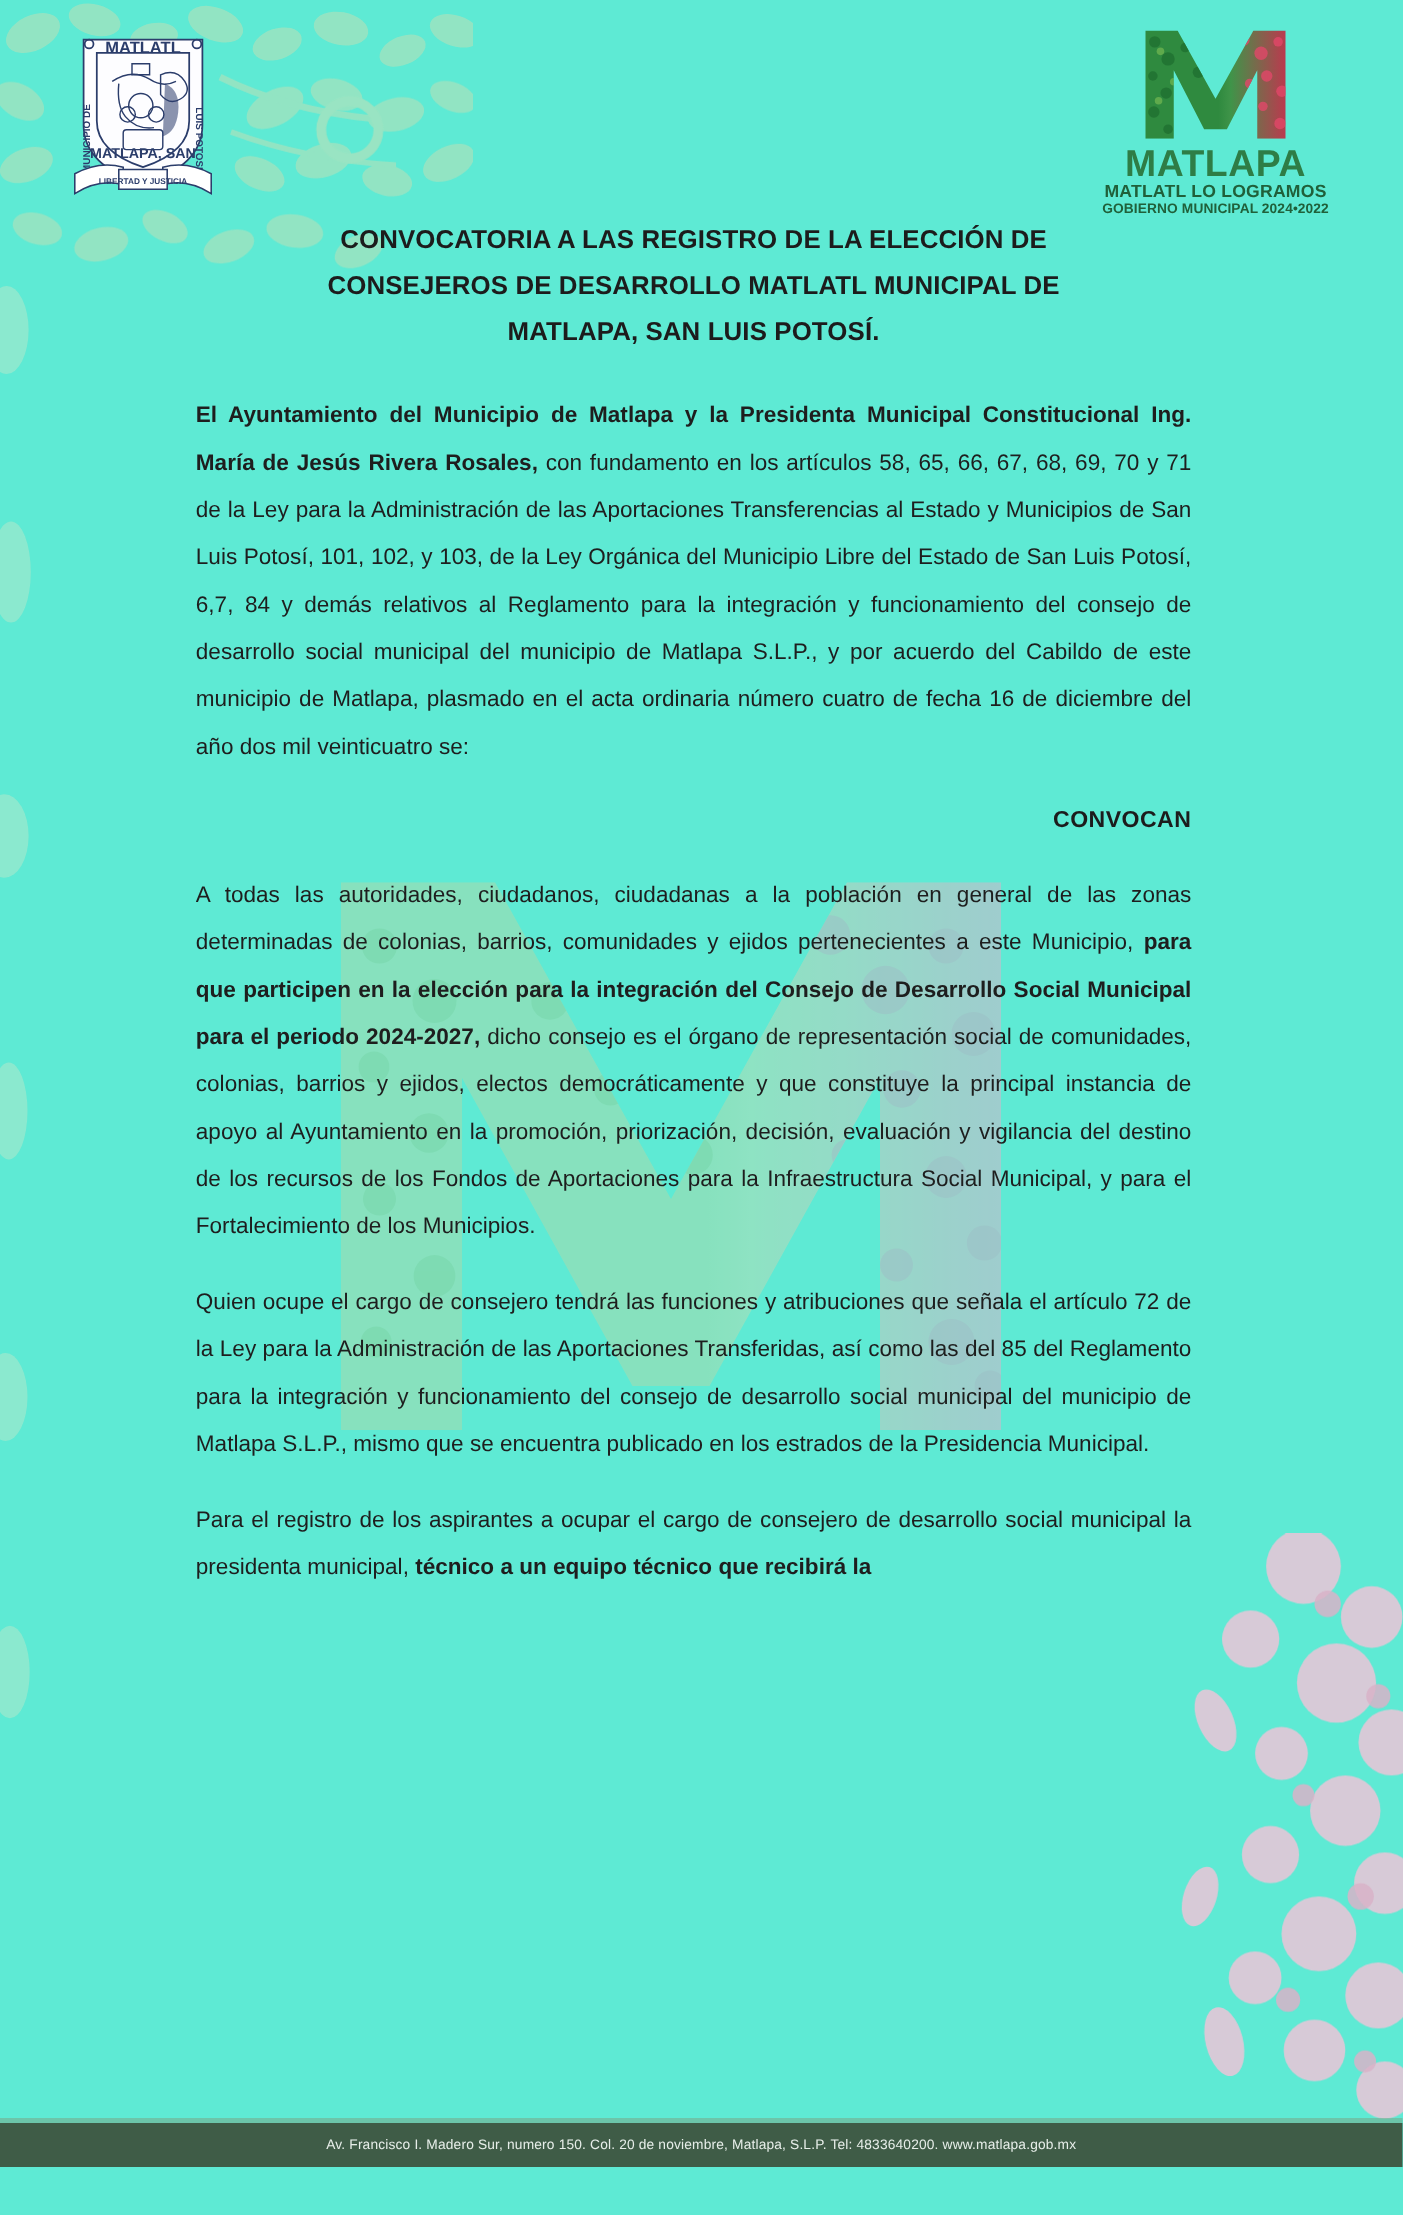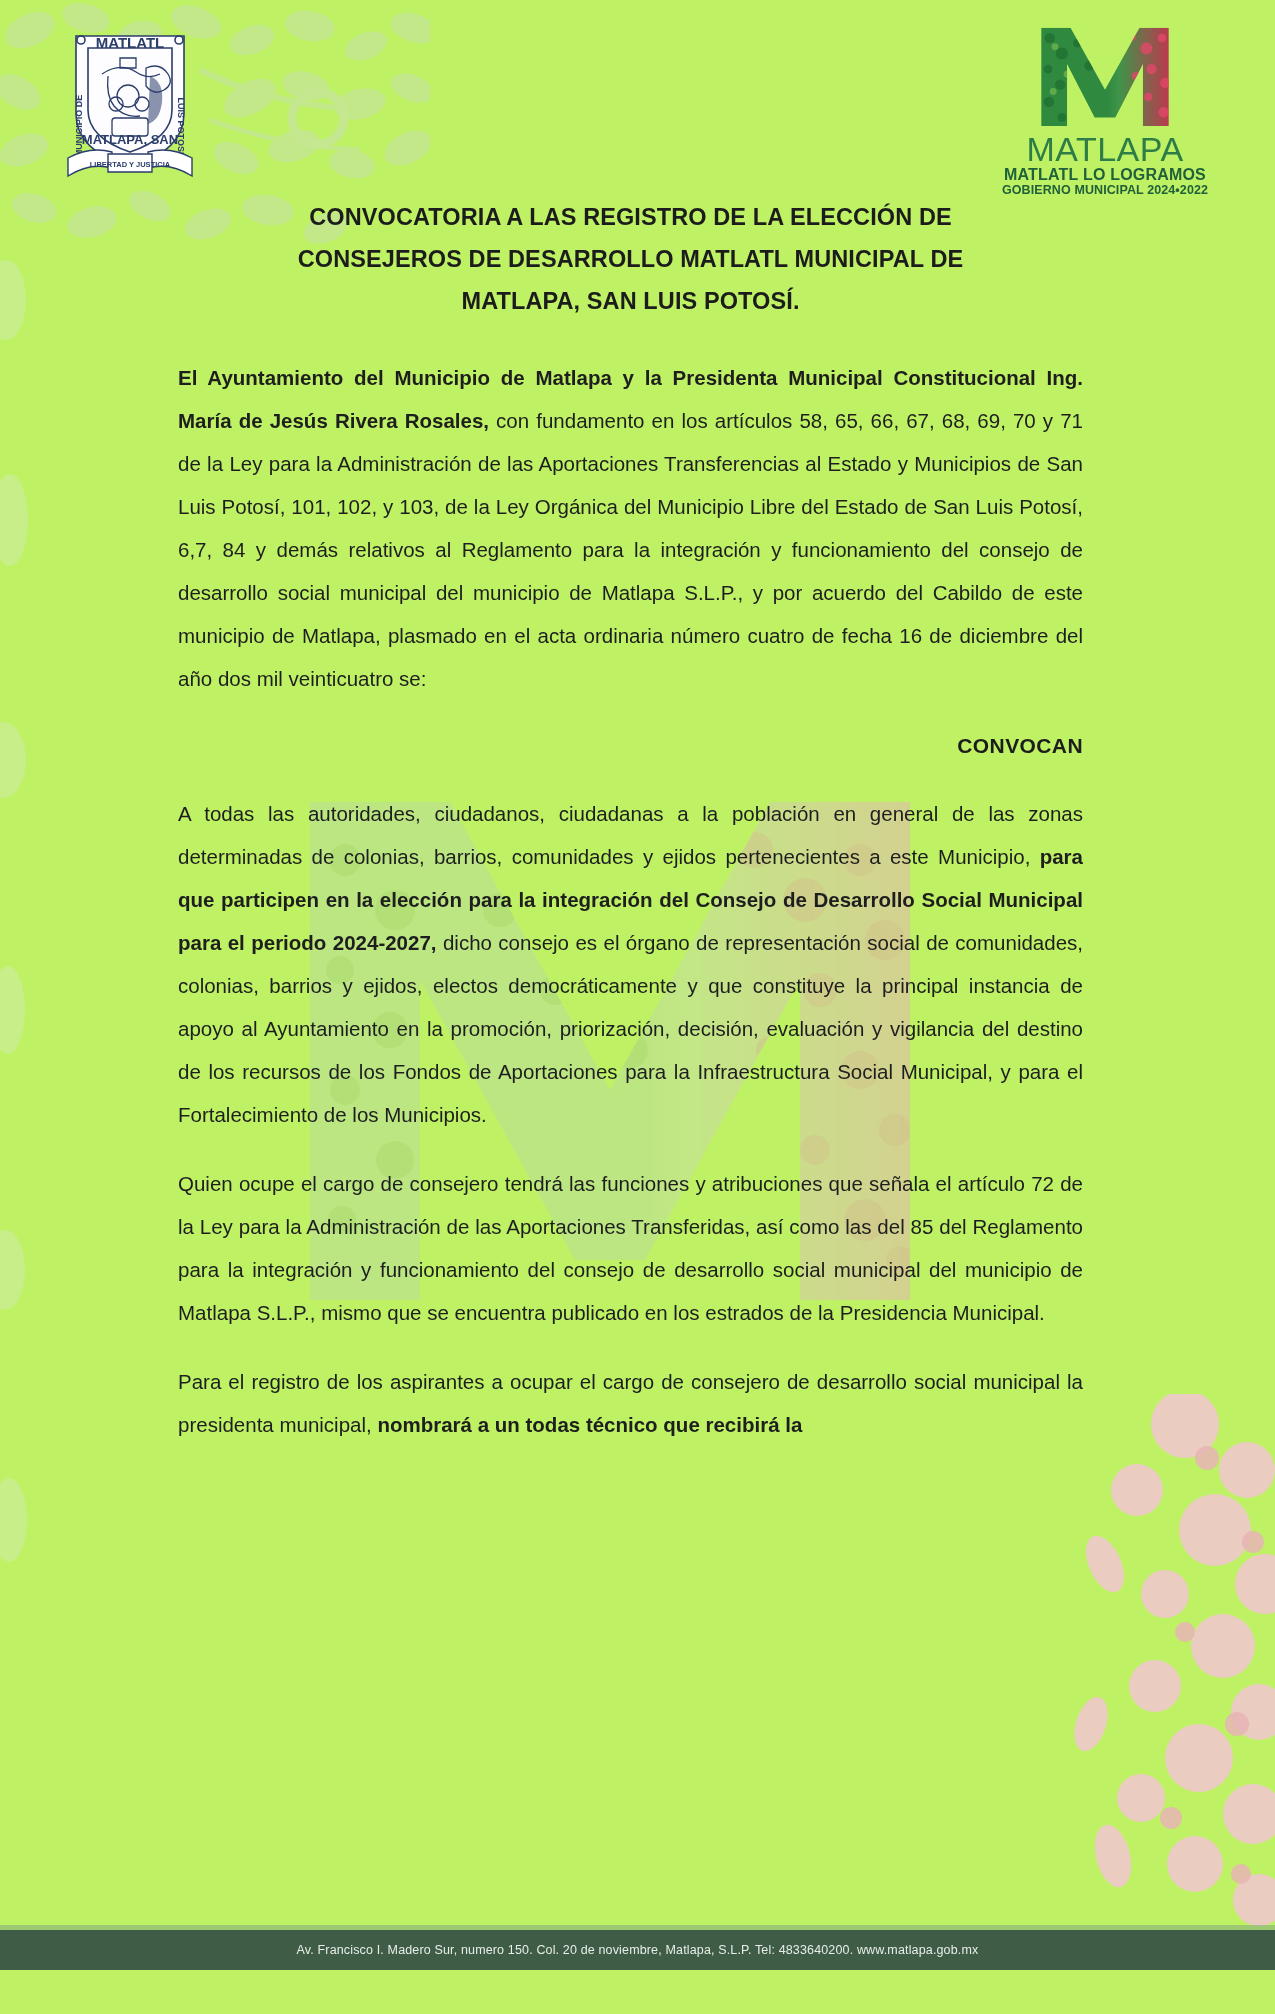--- a/index.html
+++ b/index.html
@@ -7,21 +7,21 @@
     padding: 0;
     background: #ffffff;
   }
   body {
     font-family: "Liberation Sans", sans-serif;
   }
   #page {
     position: relative;
     width: 1275px;
     height: 2014px;
-    background: #bef264;
+    background: #5eead4;
     overflow: hidden;
   }
 
   
   .deco { position: absolute; pointer-events: none; }
 
   
   #deco-top-left {
     left: 0; top: 0; width: 430px; height: 260px;
     opacity: 0.55;
@@ -49,21 +49,21 @@
   }
   #crest {
     position: absolute; left: 50px; top: 18px; width: 160px; height: 160px;
   }
   #brand-logo {
     position: absolute; right: 40px; top: 22px;
     width: 260px; text-align: center;
   }
   #brand-mark { width: 138px; height: 108px; display: block; margin: 0 auto; }
   .brand-word {
-    font-weight: normal; letter-spacing: .5px; color: #2e7d46;
+    font-weight: bold; letter-spacing: .5px; color: #2e7d46;
     font-size: 34px; line-height: 34px; margin-top: 2px;
     font-family: "Liberation Sans", sans-serif;
   }
   .brand-sub1 {
     font-weight: bold; color: #20603a; font-size: 16px;
     line-height: 17px; letter-spacing: .2px;
   }
   .brand-sub2 {
     font-weight: bold; color: #20603a; font-size: 12.5px;
     line-height: 14px; letter-spacing: .1px;
@@ -342,21 +342,21 @@
 
     <p class="para"><b>El Ayuntamiento del Municipio de Matlapa y la Presidenta Municipal Constitucional Ing. María de Jesús Rivera Rosales,</b><span> con fundamento en los artículos 58, 65, 66, 67, 68, 69, 70 y 71 de la Ley para la Administración de las Aportaciones Transferencias al Estado y Municipios de San Luis Potosí, 101, 102, y 103, de la Ley Orgánica del Municipio Libre del Estado de San Luis Potosí, 6,7, 84 y demás relativos al Reglamento para la integración y funcionamiento del consejo de desarrollo social municipal del municipio de Matlapa S.L.P., y por acuerdo del Cabildo de este municipio de Matlapa, plasmado en el acta ordinaria número cuatro de fecha 16 de diciembre del año dos mil veinticuatro se:</span></p>
 
     <h2 class="section-head">CONVOCAN</h2>
 
     <p class="para"><span>A todas las autoridades, ciudadanos, ciudadanas a la población en general de las zonas determinadas de colonias, barrios, comunidades y ejidos pertenecientes a este Municipio, </span><b>para que participen en la elección para la integración del Consejo de Desarrollo Social Municipal para el periodo 2024-2027,</b><span> dicho consejo es el órgano de representación social de comunidades, colonias,  barrios y ejidos, electos democráticamente y que constituye la principal instancia de apoyo al Ayuntamiento en la promoción, priorización, decisión, evaluación y vigilancia del destino de los recursos de los Fondos de Aportaciones para la Infraestructura Social Municipal, y para el Fortalecimiento de los Municipios.</span></p>
 
     <p class="para">Quien ocupe el cargo de consejero tendrá las funciones y atribuciones que señala el artículo 72 de la Ley para la Administración de las Aportaciones Transferidas, así como las del 85 del Reglamento para la integración y funcionamiento del consejo de desarrollo social municipal del municipio de Matlapa S.L.P., mismo que se encuentra publicado en los estrados de la Presidencia Municipal.</p>
 
 
-    <p class="para"><span>Para el registro de los aspirantes a ocupar el cargo de consejero de desarrollo social municipal la presidenta municipal, </span><b>nombrará a un todas técnico que recibirá la</b></p>
+    <p class="para"><span>Para el registro de los aspirantes a ocupar el cargo de consejero de desarrollo social municipal la presidenta municipal, </span><b>técnico a un equipo técnico que recibirá la</b></p>
   </div>
 
   <div id="footer-accent"></div>
   <div id="footer-bar">
     <span id="footer-text">Av. Francisco I. Madero Sur, numero 150. Col. 20 de noviembre, Matlapa, S.L.P. Tel: 4833640200. www.matlapa.gob.mx</span>
   </div>
 
 </div>
 
 </body></html>

